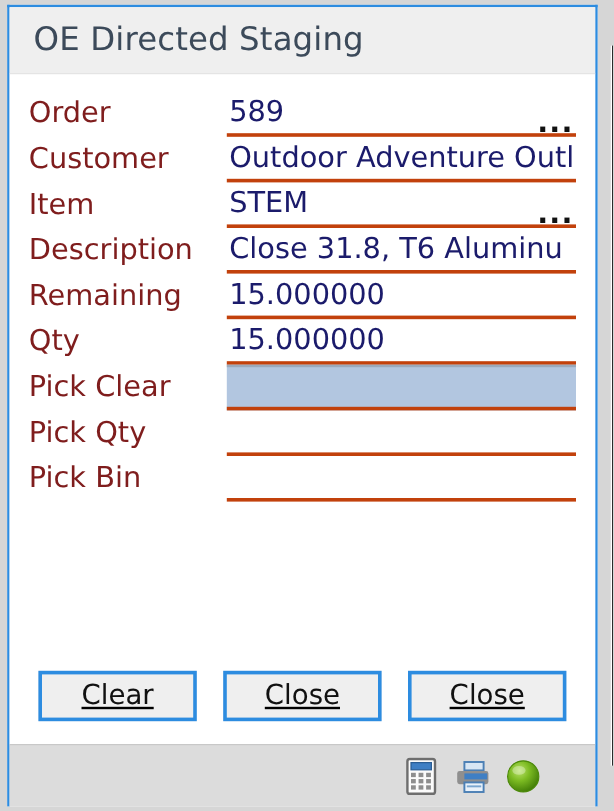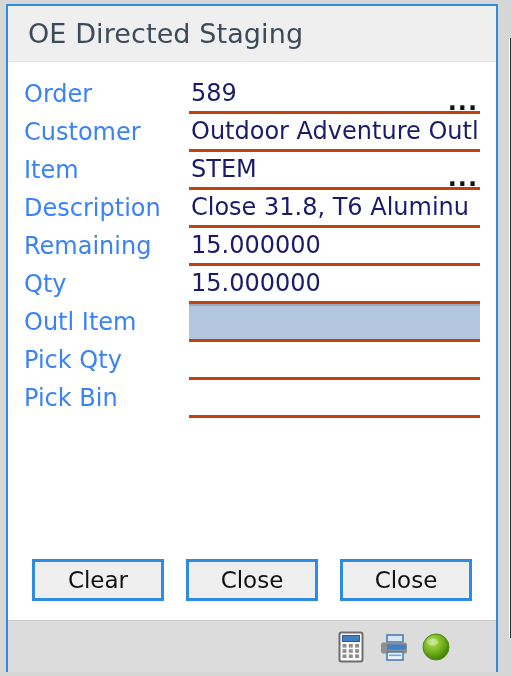--- a/index.html
+++ b/index.html
@@ -74,21 +74,21 @@
   }
 
   .row {
     display: flex;
     align-items: flex-start;
     height: 38px;
   }
   .row-label {
     flex: 0 0 165px;
     font-size: 24px;
-    color: #3b82f6;
+    color: #7f1d1d;
     line-height: 36px;
     white-space: nowrap;
     overflow: hidden;
   }
   .row-field {
     flex: 1 1 auto;
     position: relative;
     height: 38px;
     border-bottom: 3px solid #c2410c;
     box-sizing: border-box;
@@ -120,20 +120,21 @@
 
   
   #buttonbar {
     flex: 0 0 74px;
     background: #ffffff;
     display: flex;
     align-items: center;
     justify-content: space-between;
     padding: 0 24px 6px 24px;
     box-sizing: border-box;
+    text-decoration: underline;
   }
   .dlg-button {
     width: 132px;
     height: 42px;
     border: 3px solid #2d8ce0;
     background: #efefef;
     color: #111111;
     font-size: 23px;
     font-family: "DejaVu Sans", "Liberation Sans", sans-serif;
     display: flex;
@@ -208,21 +209,21 @@
             <div class="row-value">15.000000</div>
           </div>
         </div>
         <div class="row">
           <div class="row-label">Qty</div>
           <div class="row-field">
             <div class="row-value">15.000000</div>
           </div>
         </div>
         <div class="row">
-          <div class="row-label">Outl Item</div>
+          <div class="row-label">Pick Clear</div>
           <div class="row-field focused">
             <div class="row-value"></div>
           </div>
         </div>
         <div class="row">
           <div class="row-label">Pick Qty</div>
           <div class="row-field">
             <div class="row-value"></div>
           </div>
         </div>

